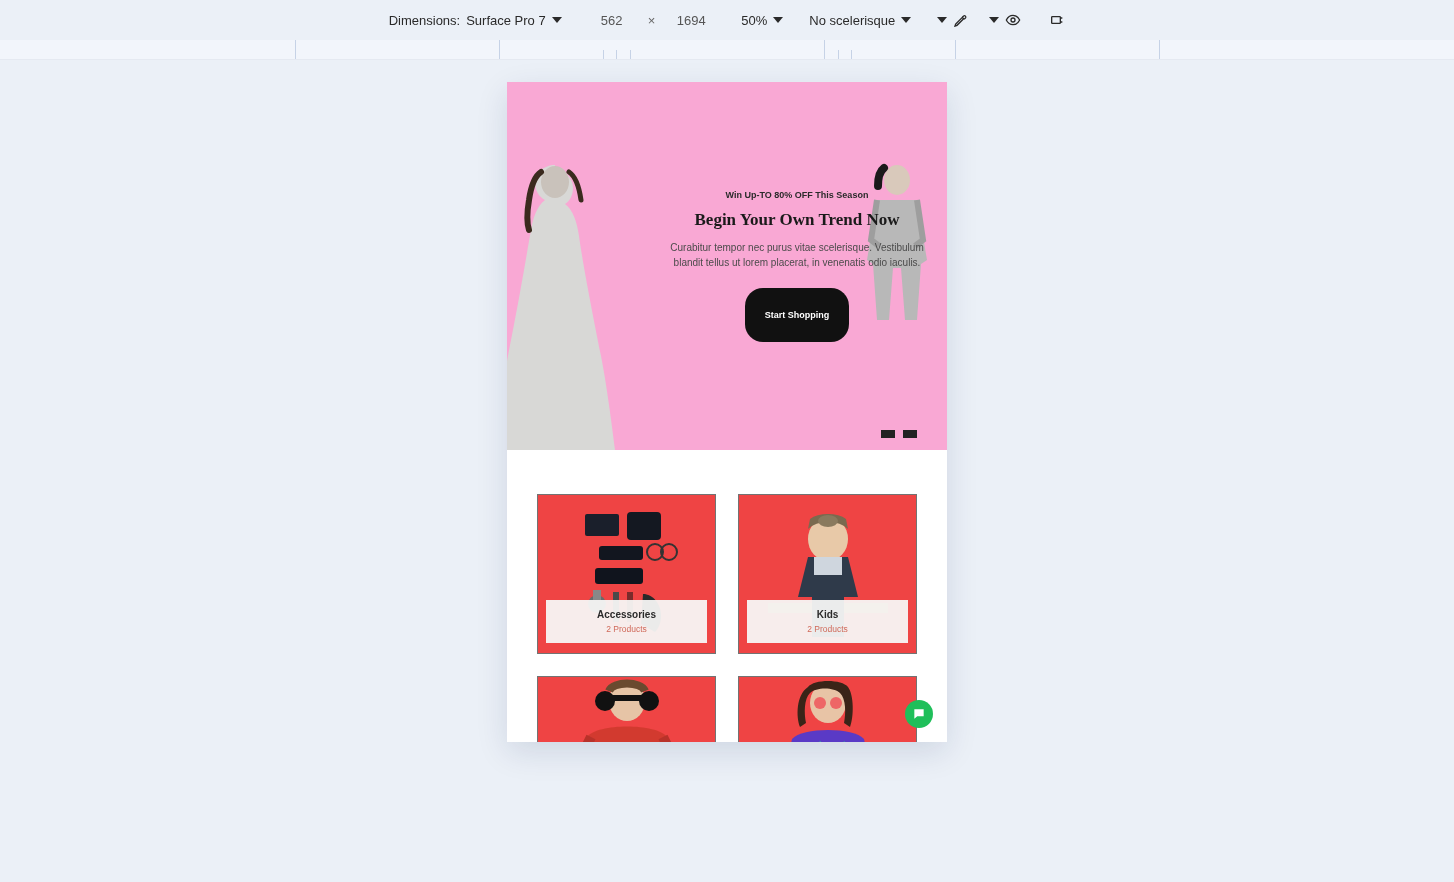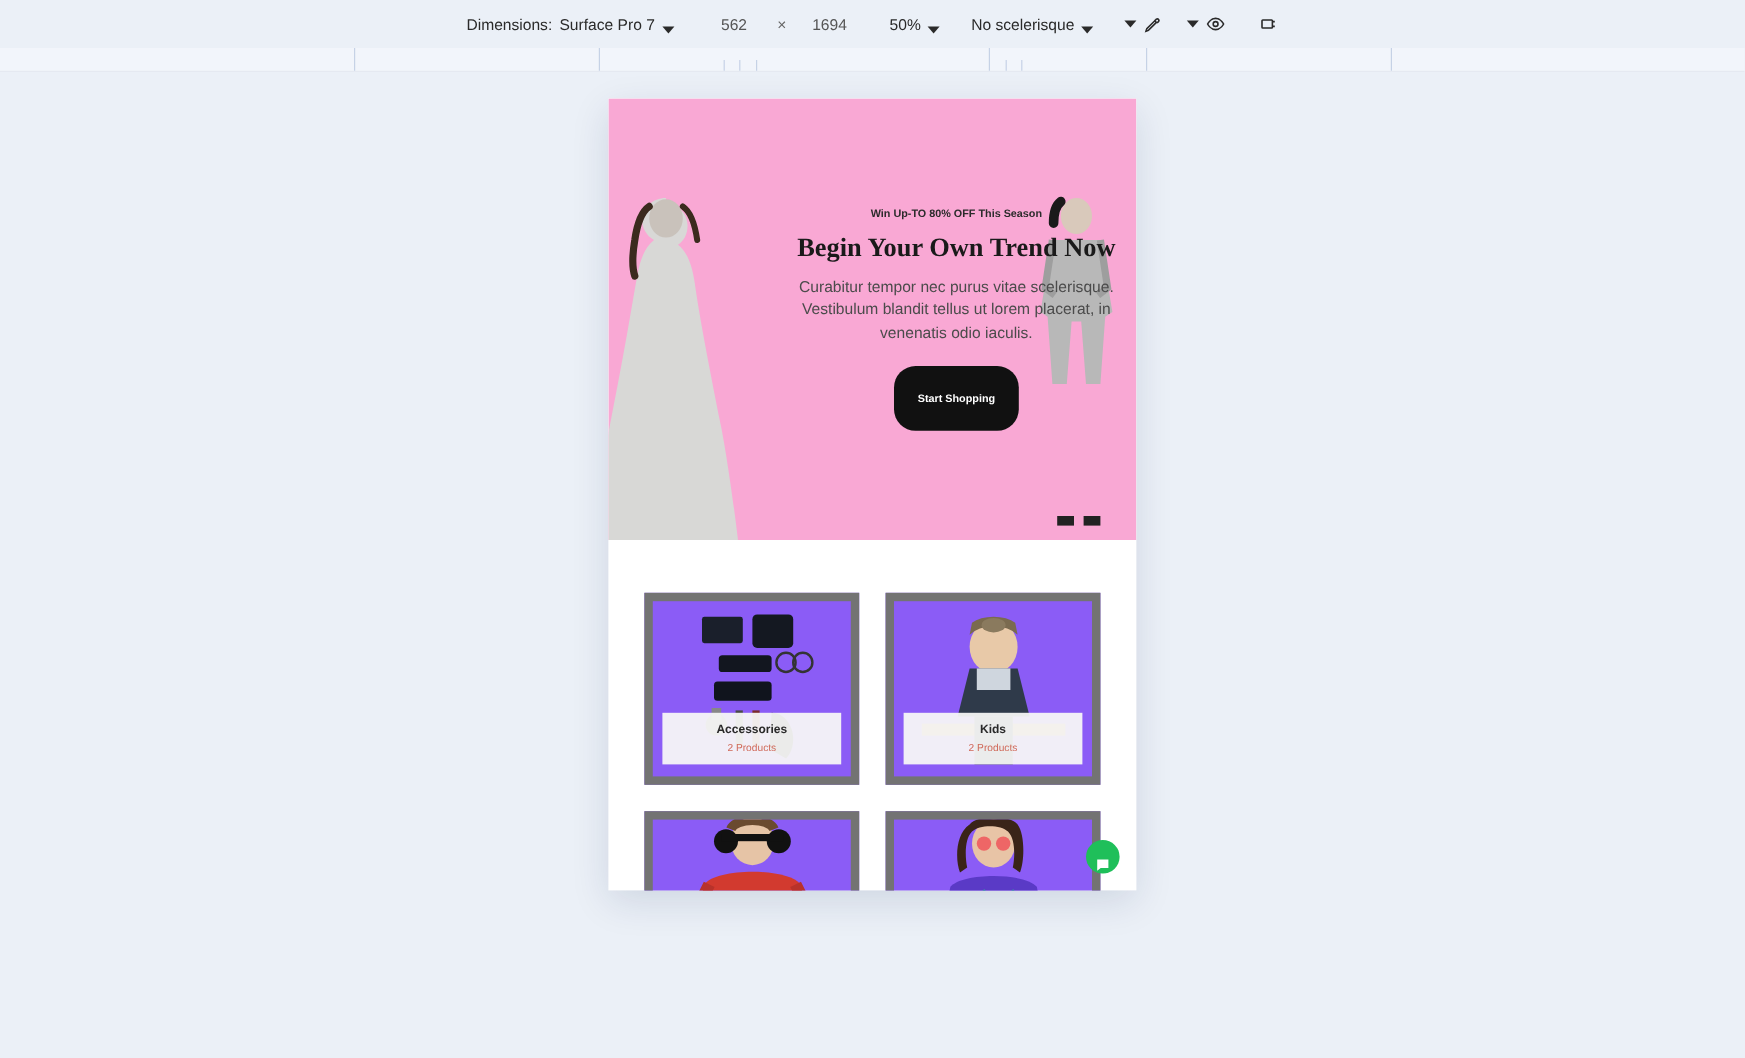--- a/index.html
+++ b/index.html
@@ -107,22 +107,22 @@
     justify-content: flex-end;
   }
   .hero-copy {
     text-align: center;
     max-width: 300px;
     padding: 0 10px;
     position: relative;
     z-index: 2;
   }
   .eyebrow { font-size: 9px; font-weight: 600; color: #2b2b2b; margin-bottom: 10px; }
-  .hero-title { font-family: Georgia, serif; font-weight: 700; font-size: 22px; color: #1a1a1a; margin-bottom: 10px; }
-  .hero-body { font-size: 13px; color: #4b4b4b; line-height: 1.5; margin-bottom: 18px; }
+  .hero-title { font-family: Georgia, serif; font-weight: 700; font-size: 17px; color: #1a1a1a; margin-bottom: 10px; }
+  .hero-body { font-size: 10px; color: #4b4b4b; line-height: 1.5; margin-bottom: 18px; }
   .cta-btn {
     background: #111; color: #fff; border: none; border-radius: 18px;
     padding: 22px 20px; font-size: 9px; font-weight: 600;
   }
 
   
   .hero-fig {
     position: absolute;
     bottom: 0;
     width: 120px;
@@ -133,22 +133,22 @@
   .hero-fig svg { width: 100%; height: auto; display: block; }
 
   
   .cat-grid {
     padding: 44px 30px 0;
     display: grid;
     grid-template-columns: 1fr 1fr;
     gap: 22px;
   }
   .cat-card {
-    background: #8b5cf6;
-    border: 7px solid #737373;
+    background: #ef4444;
+    border: 1px solid #737373;
     height: 160px;
     position: relative;
     overflow: hidden;
   }
   .cat-card .thumb {
     position: absolute; inset: 0;
     display: flex; align-items: center; justify-content: center;
   }
   .cat-overlay {
     position: absolute;
@@ -170,21 +170,21 @@
     right: 14px;
     bottom: 14px;
     width: 28px; height: 28px;
     border-radius: 50%;
     background: #1fbf5a;
     display: flex; align-items: center; justify-content: center;
   }
   .chat-fab svg { width: 14px; height: 14px; }
 
   
-  .clickable { cursor: pointer; align-items: flex-end; }
+  .clickable { cursor: pointer; }
 </style>
 </head>
 <body>
 
 <div class="dt-toolbar">
   <div class="dt-group clickable">
     <span>Dimensions:</span>
     <span>Surface Pro 7</span>
     <span class="dt-caret"></span>
   </div>

